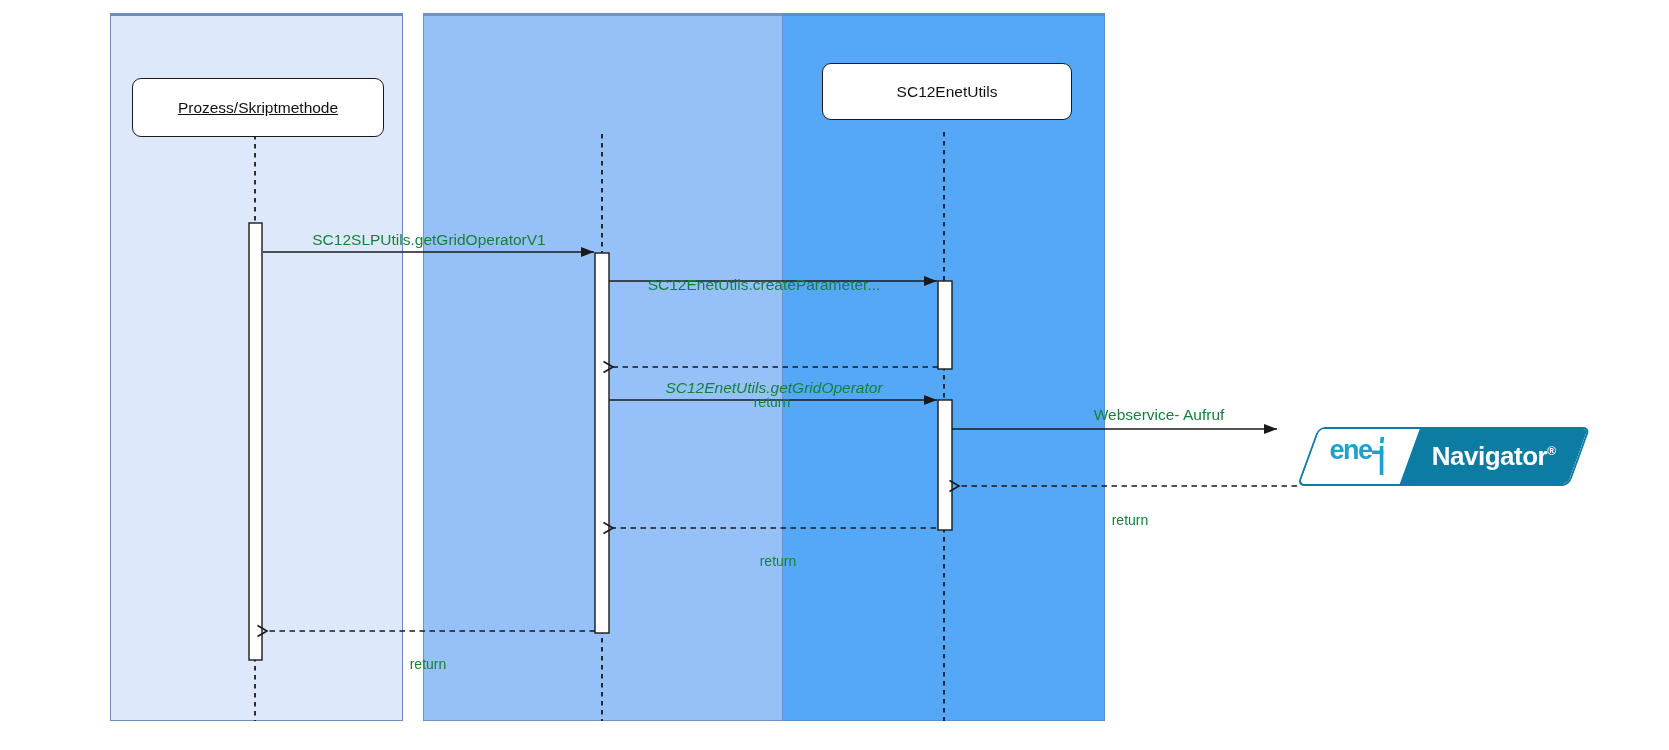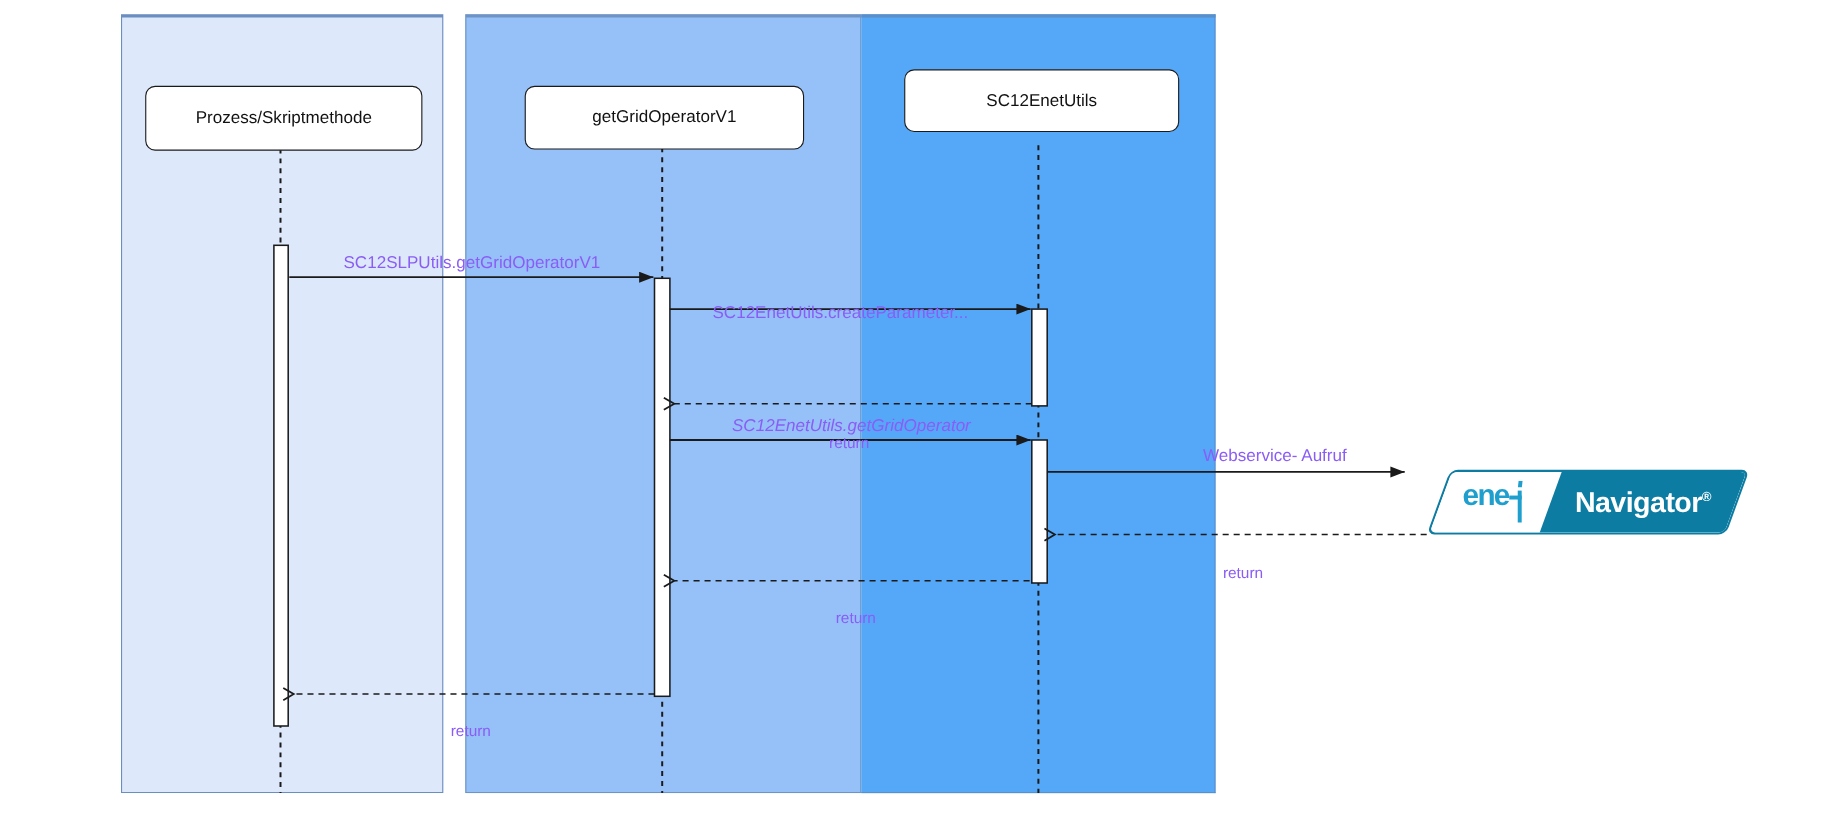--- a/index.html
+++ b/index.html
@@ -10,30 +10,30 @@
   .lane{position:absolute;top:13px;height:708px;box-sizing:border-box;
         border:1px solid #7e99bb;border-top:3px solid #879cb5;}
   .lane1{left:110px;width:293px;background:#dde9fb;border-color:#6c8ebf;}
   .lane2{left:423px;width:360px;background:#95c1f8;border-color:#6f94c4;}
   .lane3{left:783px;width:322px;background:#55a8f7;border-color:#5b8fc9;border-left:none;}
 
   
   .actor{position:absolute;background:#ffffff;border:1.6px solid #1a1a1a;border-radius:9px;
          display:flex;align-items:center;justify-content:center;
          font-size:15.5px;white-space:nowrap;z-index:5;}
-  .actor1{left:132px;top:78px;width:250px;height:57px;}
+  .actor1{left:132px;top:78px;width:250px;height:57px;text-decoration:underline;}
   .actor2{left:477px;top:78px;width:252px;height:56px;}
   .actor3{left:822px;top:63px;width:248px;height:55px;}
 
   
   svg.overlay{position:absolute;left:0;top:0;z-index:3;}
 
   
   .msg{position:absolute;transform:translateX(-50%);white-space:nowrap;z-index:4;
-       font-size:15.5px;color:#8b5cf6;}
+       font-size:15.5px;color:#15803d;}
   .msg.return{font-size:14px;margin-top:44px;}
 
   
   .logo{position:absolute;left:1297px;top:427px;width:272px;height:59px;
         transform:skewX(-20deg);transform-origin:0 100%;
         background:#ffffff;border:2.5px solid #0d7ca3;border-radius:7px;
         display:flex;overflow:hidden;box-sizing:border-box;z-index:6;}
   .logo-left{width:100px;background:#ffffff;display:flex;align-items:center;justify-content:center;}
   .logo-right{flex:1;background:#0d7ca3;display:flex;align-items:center;justify-content:center;}
   .unskew{transform:skewX(20deg);}
@@ -77,23 +77,20 @@
 
     <line x1="938" y1="367" x2="613" y2="367" stroke="#1a1a1a" stroke-width="1.4" stroke-dasharray="5.5,4.5" marker-end="url(#headOpen)"></line>
     <line x1="1297" y1="486" x2="959" y2="486" stroke="#1a1a1a" stroke-width="1.4" stroke-dasharray="5.5,4.5" marker-end="url(#headOpen)"></line>
     <line x1="936" y1="528" x2="613" y2="528" stroke="#1a1a1a" stroke-width="1.4" stroke-dasharray="5.5,4.5" marker-end="url(#headOpen)"></line>
     <line x1="595" y1="631" x2="267" y2="631" stroke="#1a1a1a" stroke-width="1.4" stroke-dasharray="5.5,4.5" marker-end="url(#headOpen)"></line>
   </svg>
 
   <div class="actor actor1">
     <span>Prozess/Skriptmethode</span>
   </div>
-  <div class="actor actor2">
-    <span>getGridOperatorV1</span>
-  </div>
   <div class="actor actor3">
     <span>SC12EnetUtils</span>
   </div>
 
   <div class="msg" style="left:429px;top:231px;">SC12SLPUtils.getGridOperatorV1</div>
   <div class="msg" style="left:764px;top:260px;margin-top:16px;">SC12EnetUtils.createParameter...</div>
   <div class="msg return" style="left:772px;top:350px;">return</div>
   <div class="msg" style="left:774px;top:379px;font-style:italic;">SC12EnetUtils.getGridOperator</div>
   <div class="msg" style="left:1159px;top:406px;">Webservice- Aufruf</div>
   <div class="msg return" style="left:1130px;top:468px;">return</div>

